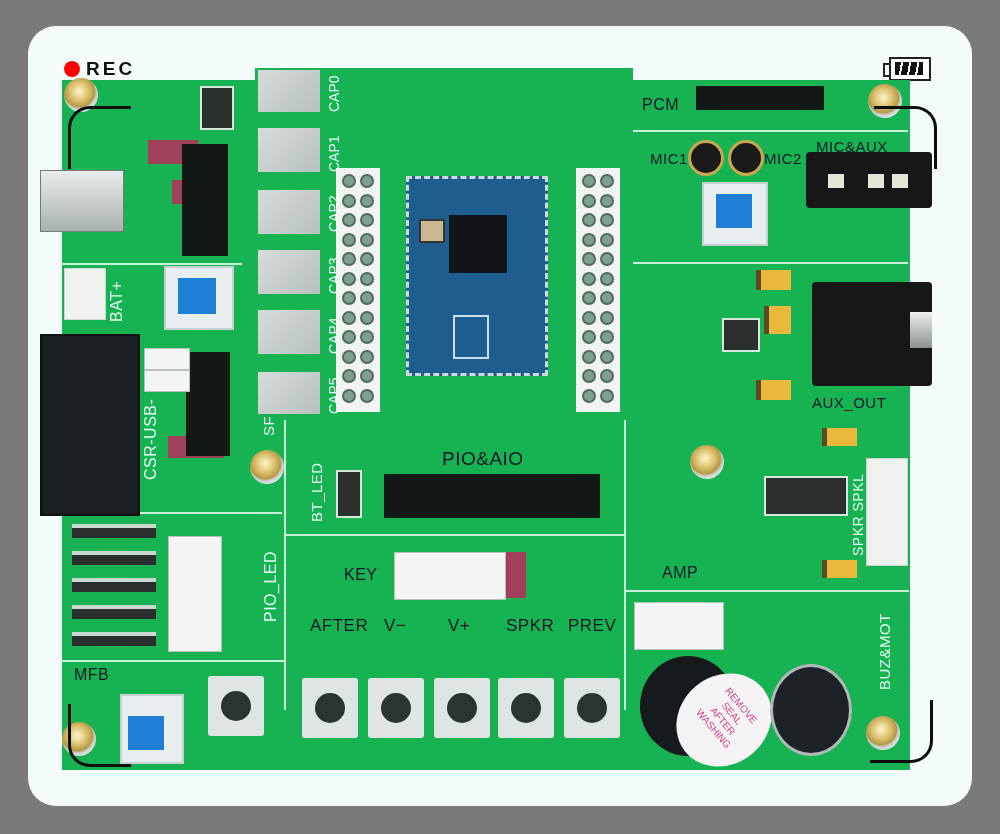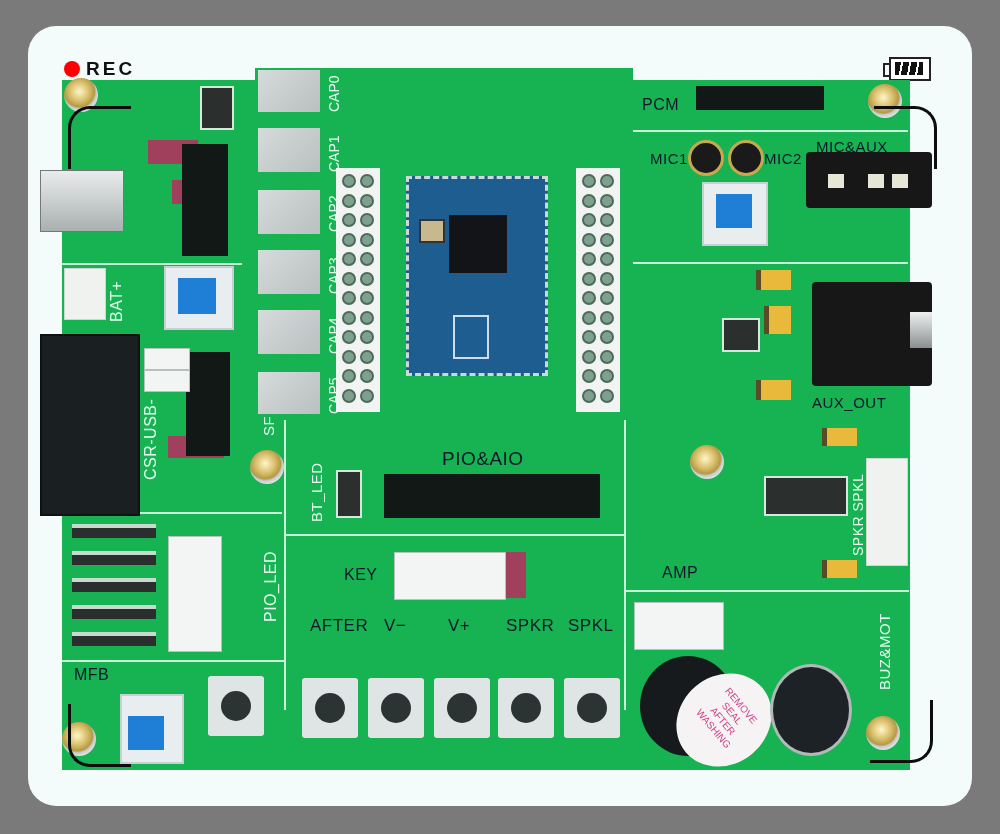--- a/index.html
+++ b/index.html
@@ -133,21 +133,21 @@
 <div class="header-blk" style="left:384px;top:474px;width:216px;height:44px;"></div>
 
 <div class="silk abs" style="left:344px;top:566px;font-size:16px;">KEY</div>
 <div class="jumper-w" style="left:394px;top:552px;width:110px;height:46px;"></div>
 <div class="jumper-red" style="left:506px;top:552px;width:20px;height:46px;"></div>
 
 <div class="silk abs" style="left:310px;top:616px;font-size:17px;">AFTER</div>
 <div class="silk abs" style="left:384px;top:616px;font-size:17px;">V−</div>
 <div class="silk abs" style="left:448px;top:616px;font-size:17px;">V+</div>
 <div class="silk abs" style="left:506px;top:616px;font-size:17px;">SPKR</div>
-<div class="silk abs" style="left:568px;top:616px;font-size:17px;">SPKL</div>
+<div class="silk abs" style="left:568px;top:616px;font-size:17px;">PREV</div>
 <div class="tact" style="left:302px;top:678px;">
     <i></i>
   </div>
 <div class="tact" style="left:368px;top:678px;">
     <i></i>
   </div>
 <div class="tact" style="left:434px;top:678px;">
     <i></i>
   </div>
 <div class="tact" style="left:498px;top:678px;">

